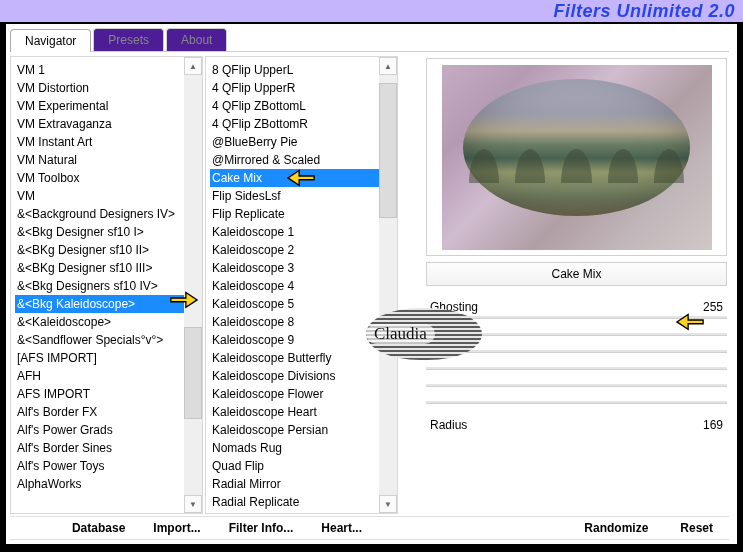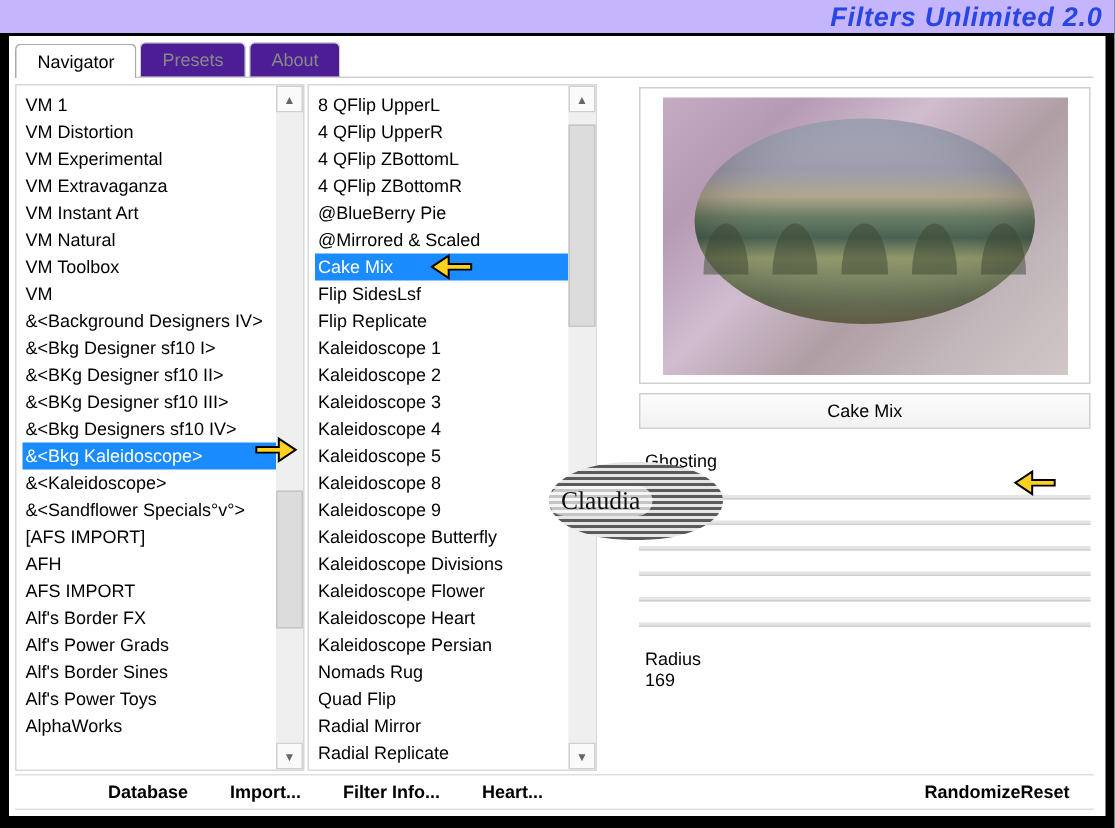--- a/index.html
+++ b/index.html
@@ -167,21 +167,20 @@
   }
   .params {
     margin-top: 14px;
   }
   .param-row {
     display: flex;
     justify-content: space-between;
     align-items: flex-start;
     margin: 4px 0 2px;
     padding: 0 4px;
-    flex-direction: column;
   }
   .param-track {
     height: 3px;
     background: #e4e4e4;
     border-bottom: 1px solid #cfcfcf;
     margin: 2px 0 14px;
   }
   .watermark {
     position: absolute;
     left: -34px;
@@ -203,21 +202,21 @@
     border-radius: 10px;
   }
   .midbar {
     display: flex;
     border-top: 1px solid #e0e0e0;
     border-bottom: 1px solid #e0e0e0;
     padding: 4px 0;
     margin-top: 2px;
   }
   .midbar .mb-left { display: flex; gap: 28px; padding-left: 14px; flex: 0 0 400px; justify-content: center; }
-  .midbar .mb-right { flex: 1; display: flex; justify-content: flex-end; padding-right: 16px; text-align: center; }
+  .midbar .mb-right { flex: 1; display: flex; justify-content: flex-end; gap: 32px; padding-right: 16px; text-align: center; }
   .midbar span { font-weight: bold; cursor: pointer; }
   .statusbar {
     display: flex;
     justify-content: space-between;
     align-items: flex-end;
     padding: 4px 8px 0 10px;
   }
   .status-left div { line-height: 15px; }
   .pointer-hand {
     position: absolute;

